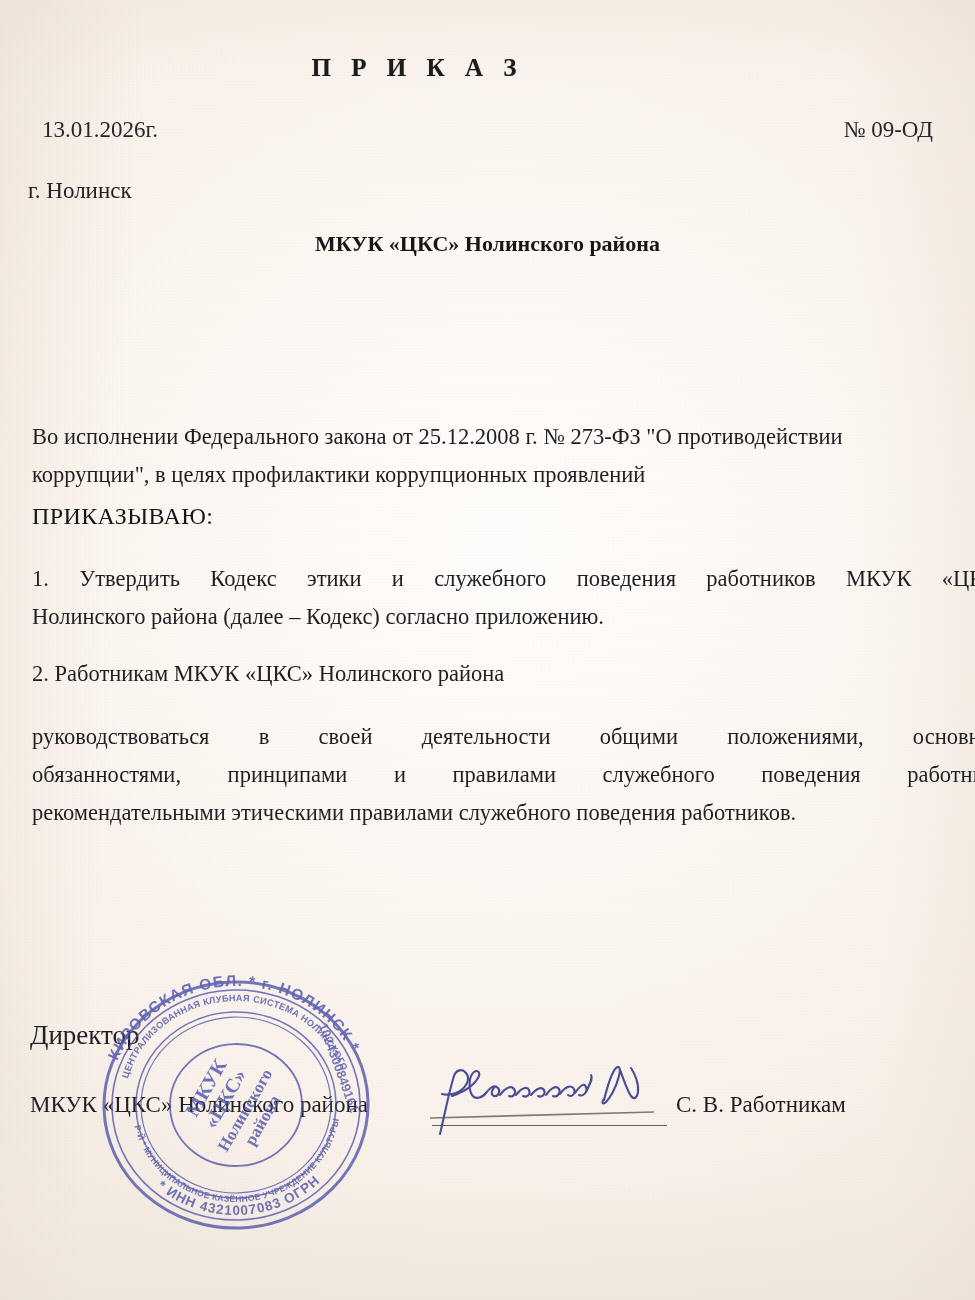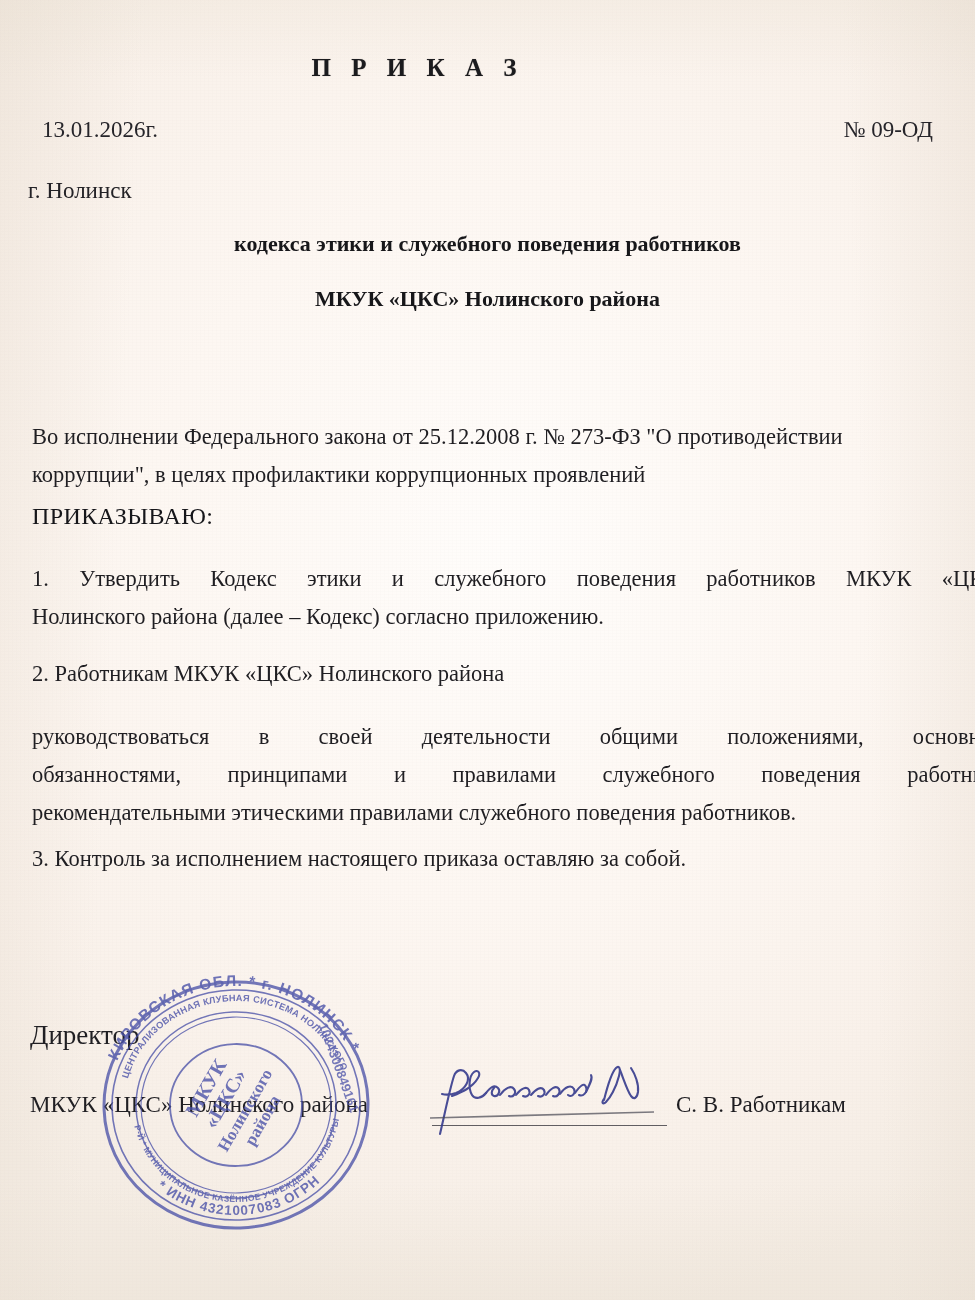--- a/index.html
+++ b/index.html
@@ -244,21 +244,20 @@
     <div class="doc-title">П Р И К А З</div>
 
     <div class="meta-row">
       <span>13.01.2026г.</span>
       <span>№ 09-ОД</span>
     </div>
 
     <div class="city">г. Нолинск</div>
 
     <div class="subject">
-      <span class="sline">кодекса этики и служебного поведения работников</span>
       <span class="sline">МКУК «ЦКС» Нолинского района</span>
     </div>
 
     <div class="preamble">
       <span class="pline">Во исполнении Федерального закона от 25.12.2008 г. № 273-ФЗ "О противодействии</span>
       <span class="pline">коррупции", в целях профилактики коррупционных проявлений</span>
     </div>
 
     <div class="order-word">ПРИКАЗЫВАЮ:</div>
 
@@ -268,21 +267,20 @@
     </div>
 
     <div class="clause clause-2">2. Работникам МКУК «ЦКС» Нолинского района</div>
 
     <div class="body-par">
       <span class="jline">руководствоваться в своей деятельности общими положениями, основными</span>
       <span class="jline">обязанностями, принципами и правилами служебного поведения работников,</span>
       <span class="jline last">рекомендательными этическими правилами служебного поведения работников.</span>
     </div>
 
-    <div class="clause clause-3">3. Контроль за исполнением настоящего приказа оставляю за собой.</div>
 
     <div class="sig-role">Директор</div>
     <div class="sig-org">МКУК «ЦКС» Нолинского района</div>
     <div class="sig-line"></div>
     <div class="sig-name">С. В. Работникам</div>
 
     <div class="signature">
       <svg width="230" height="80" viewBox="0 0 230 80" fill="none" xmlns="http://www.w3.org/2000/svg">
         <g stroke="#3a3f8f" stroke-width="2.1" stroke-linecap="round" stroke-linejoin="round" fill="none" opacity="0.92">
           <path d="M12 72 C 18 46, 22 26, 26 14 C 28 8, 34 6, 38 11 C 43 17, 38 27, 28 31 C 22 33, 18 33, 14 32"></path>

